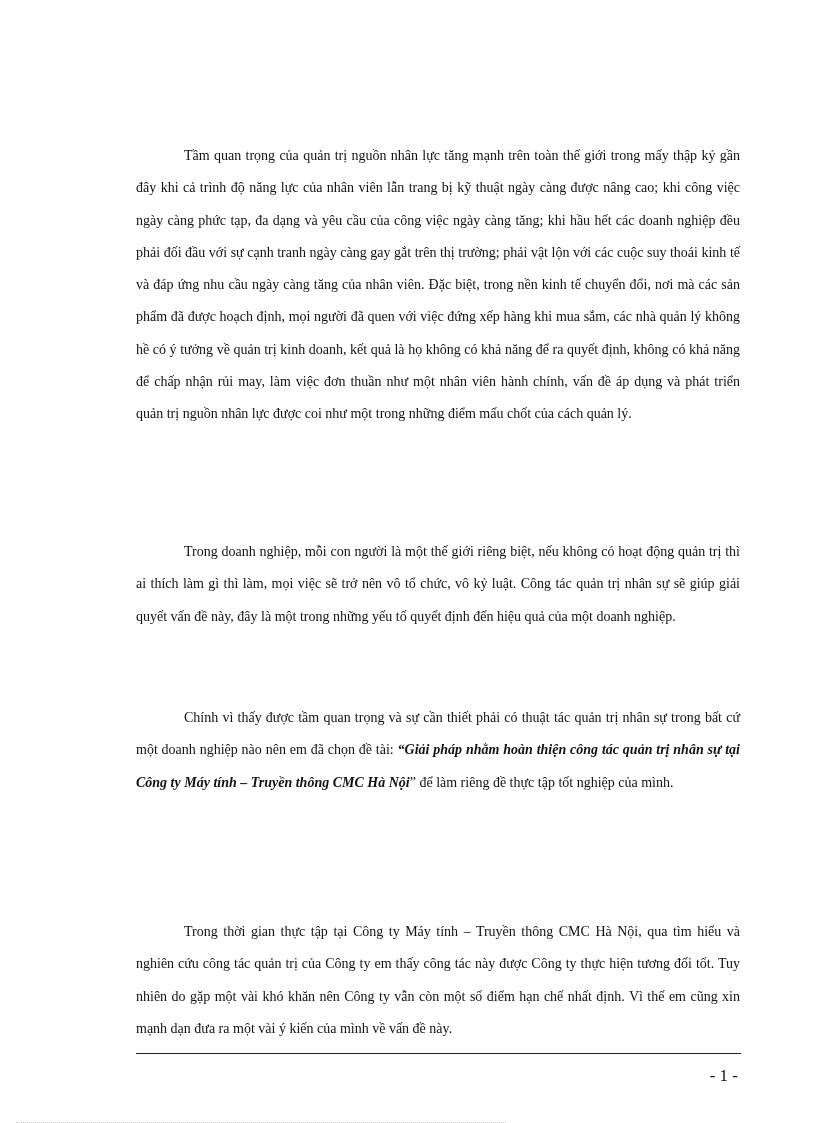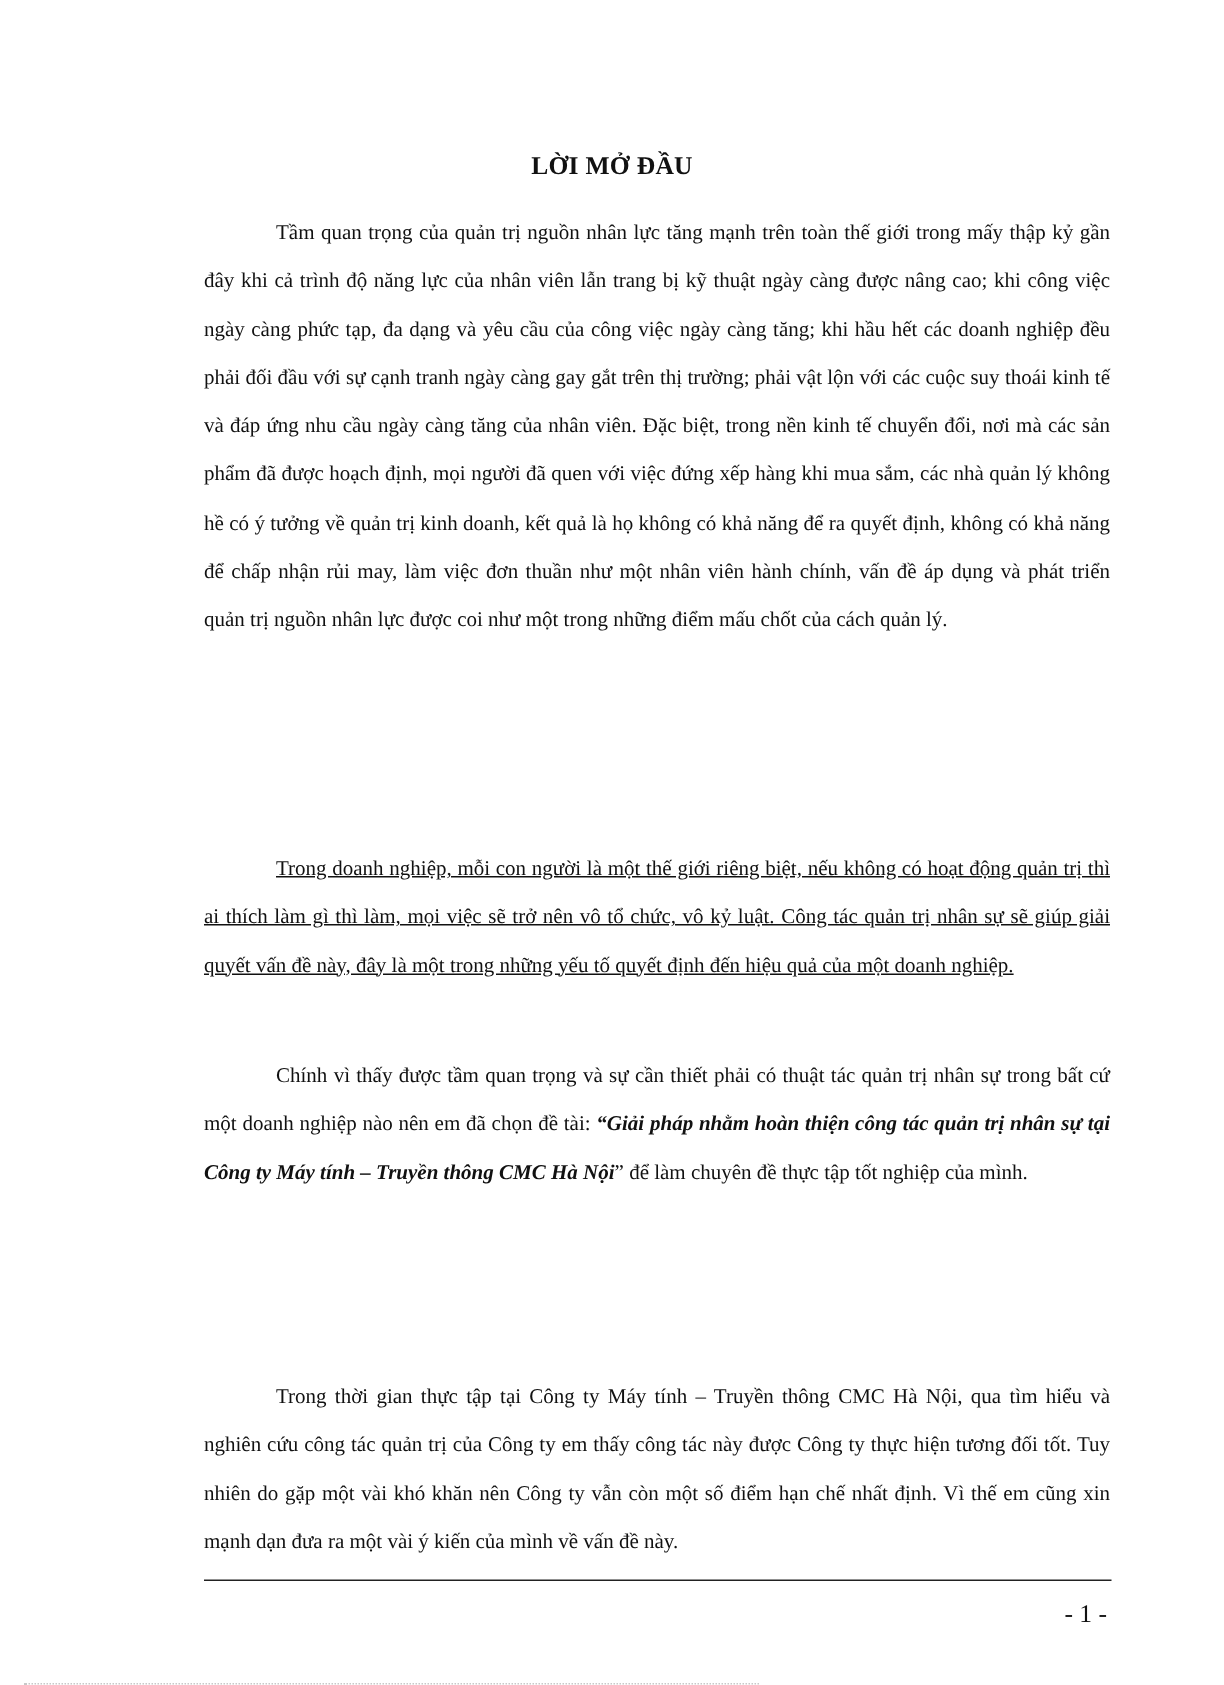--- a/index.html
+++ b/index.html
@@ -2,44 +2,43 @@
 <html><head>
   <meta charset="utf-8">
   <style>
     html, body { margin: 0; padding: 0; background: #ffffff; }
     body { width: 816px; height: 1123px; position: relative; overflow: hidden; font-family: "Liberation Serif", serif; color: #111; }
     .page { position: absolute; left: 0; top: 0; width: 816px; height: 1123px; }
     .title { position: absolute; top: 101px; left: 0; width: 816px; text-align: center; font-weight: bold; font-size: 17px; letter-spacing: 0.2px; }
     .body-text { position: absolute; left: 136px; width: 604px; font-size: 14px; line-height: 32.3px; text-align: justify; }
     .para { margin: 0; text-indent: 48px; }
     .p1 { top: 140px; }
-    .p2 { top: 564px; text-decoration: underline; }
+    .p2 { top: 536px; }
     .p3 { top: 702px; }
     .p4 { top: 916px; }
     .bi { font-weight: bold; font-style: italic; }
     .footer-line { position: absolute; left: 136px; top: 1053px; width: 605px; height: 0; border-top: 1px solid #222; }
     .page-num { position: absolute; top: 1066px; right: 78px; font-size: 17px; }
     .dots { position: absolute; left: 16px; top: 1122px; width: 490px; border-top: 1px dotted #c8c8c8; }
   </style>
 </head>
 <body>
 
 <div class="page">
-  <div class="title">LỜI MỞ ĐẦU</div>
 
   <div class="body-text p1">
     <p class="para">Tầm quan trọng của quản trị nguồn nhân lực tăng mạnh trên toàn thế giới trong mấy thập kỷ gần đây khi cả trình độ năng lực của nhân viên lẫn trang bị kỹ thuật ngày càng được nâng cao; khi công việc ngày càng phức tạp, đa dạng và yêu cầu của công việc ngày càng tăng; khi hầu hết các doanh nghiệp đều phải đối đầu với sự cạnh tranh ngày càng gay gắt trên thị trường; phải vật lộn với các cuộc suy thoái kinh tế và đáp ứng nhu cầu ngày càng tăng của nhân viên. Đặc biệt, trong nền kinh tế chuyển đổi, nơi mà các sản phẩm đã được hoạch định, mọi người đã quen với việc đứng xếp hàng khi mua sắm, các nhà quản lý không hề có ý tưởng về quản trị kinh doanh, kết quả là họ không có khả năng để ra quyết định, không có khả năng để chấp nhận rủi may, làm việc đơn thuần như một nhân viên hành chính, vấn đề áp dụng và phát triển quản trị nguồn nhân lực được coi như một trong những điểm mấu chốt của cách quản lý.</p>
   </div>
 
   <div class="body-text p2">
     <p class="para">Trong doanh nghiệp, mỗi con người là một thế giới riêng biệt, nếu không có hoạt động quản trị thì ai thích làm gì thì làm, mọi việc sẽ trở nên vô tổ chức, vô kỷ luật. Công tác quản trị nhân sự sẽ giúp giải quyết vấn đề này, đây là một trong những yếu tố quyết định đến hiệu quả của một doanh nghiệp.</p>
   </div>
 
   <div class="body-text p3">
-    <p class="para"><span>Chính vì thấy được tầm quan trọng và sự cần thiết phải có thuật tác quản trị nhân sự trong bất cứ một doanh nghiệp nào nên em đã chọn đề tài: </span><span class="bi">“Giải pháp nhằm hoàn thiện công tác quản trị nhân sự tại Công ty Máy tính – Truyền thông CMC Hà Nội</span><span>” để làm chuyên đề thực tập tốt nghiệp của mình.</span></p>
+    <p class="para"><span>Chính vì thấy được tầm quan trọng và sự cần thiết phải có thuật tác quản trị nhân sự trong bất cứ một doanh nghiệp nào nên em đã chọn đề tài: </span><span class="bi">“Giải pháp nhằm hoàn thiện công tác quản trị nhân sự tại Công ty Máy tính – Truyền thông CMC Hà Nội</span><span>” để làm riêng đề thực tập tốt nghiệp của mình.</span></p>
   </div>
 
   <div class="body-text p4">
     <p class="para">Trong thời gian thực tập tại Công ty Máy tính – Truyền thông CMC Hà Nội, qua tìm hiểu và nghiên cứu công tác quản trị của Công ty em thấy công tác này được Công ty thực hiện tương đối tốt. Tuy nhiên do gặp một vài khó khăn nên Công ty vẫn còn một số điểm hạn chế nhất định. Vì thế em cũng xin mạnh dạn đưa ra một vài ý kiến của mình về vấn đề này.</p>
   </div>
 
   <div class="footer-line"></div>
   <div class="page-num">- 1 -</div>
   <div class="dots"></div>
 </div>

